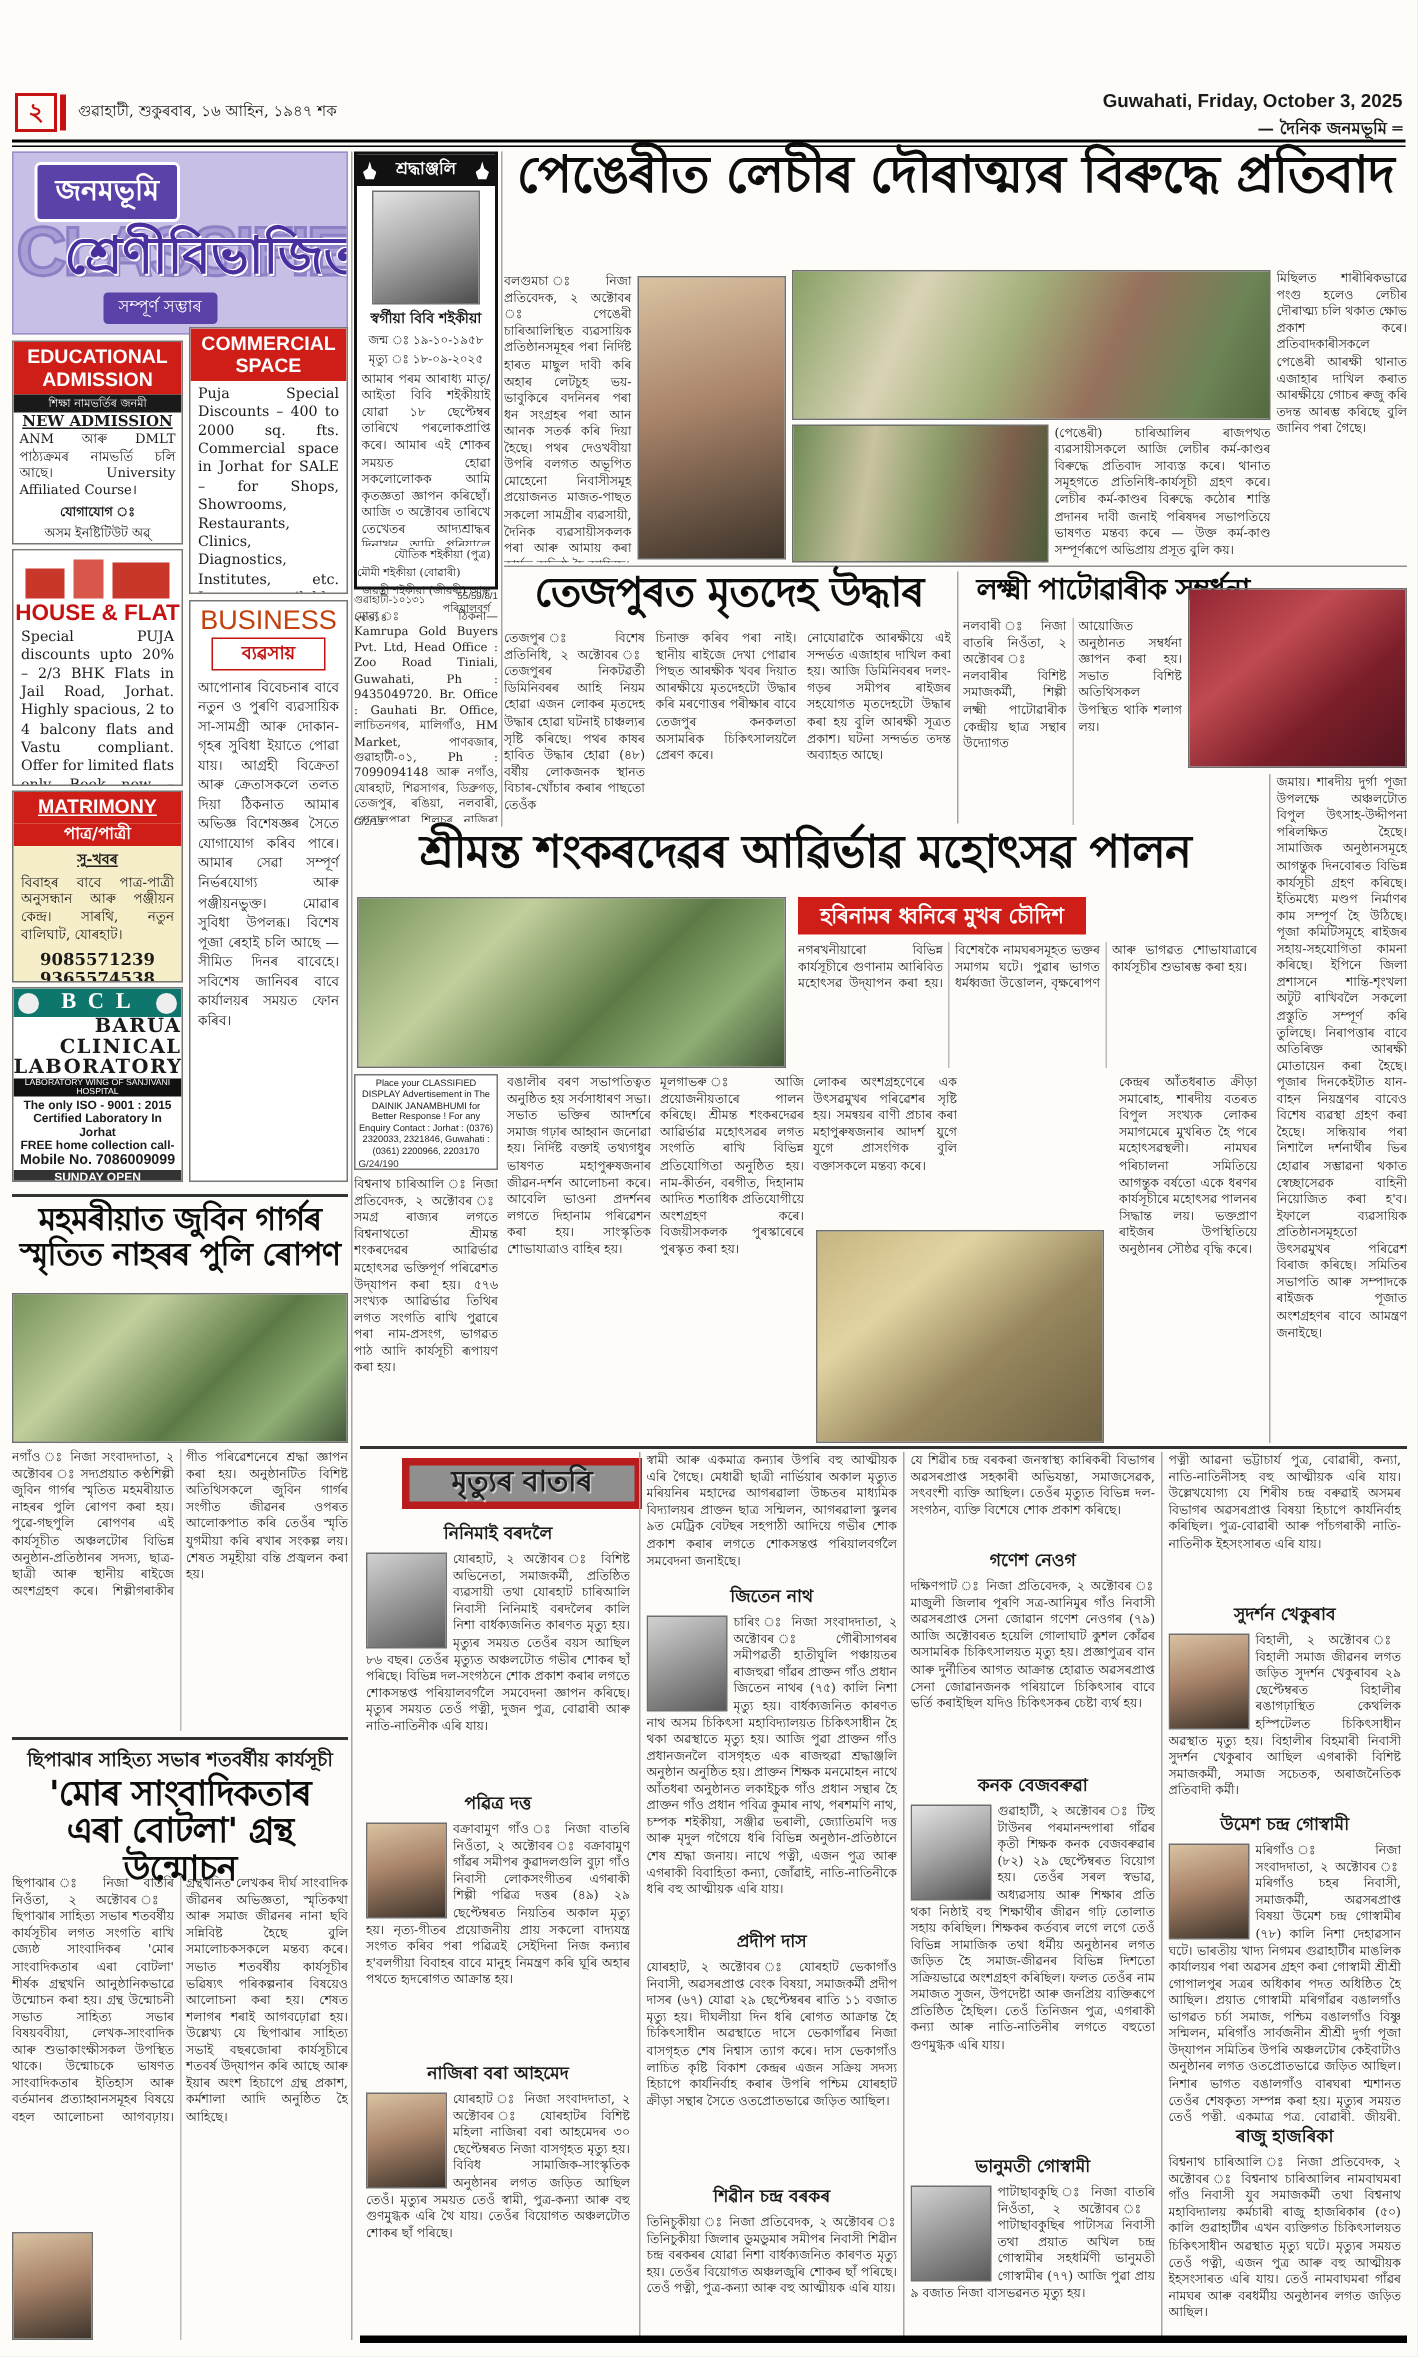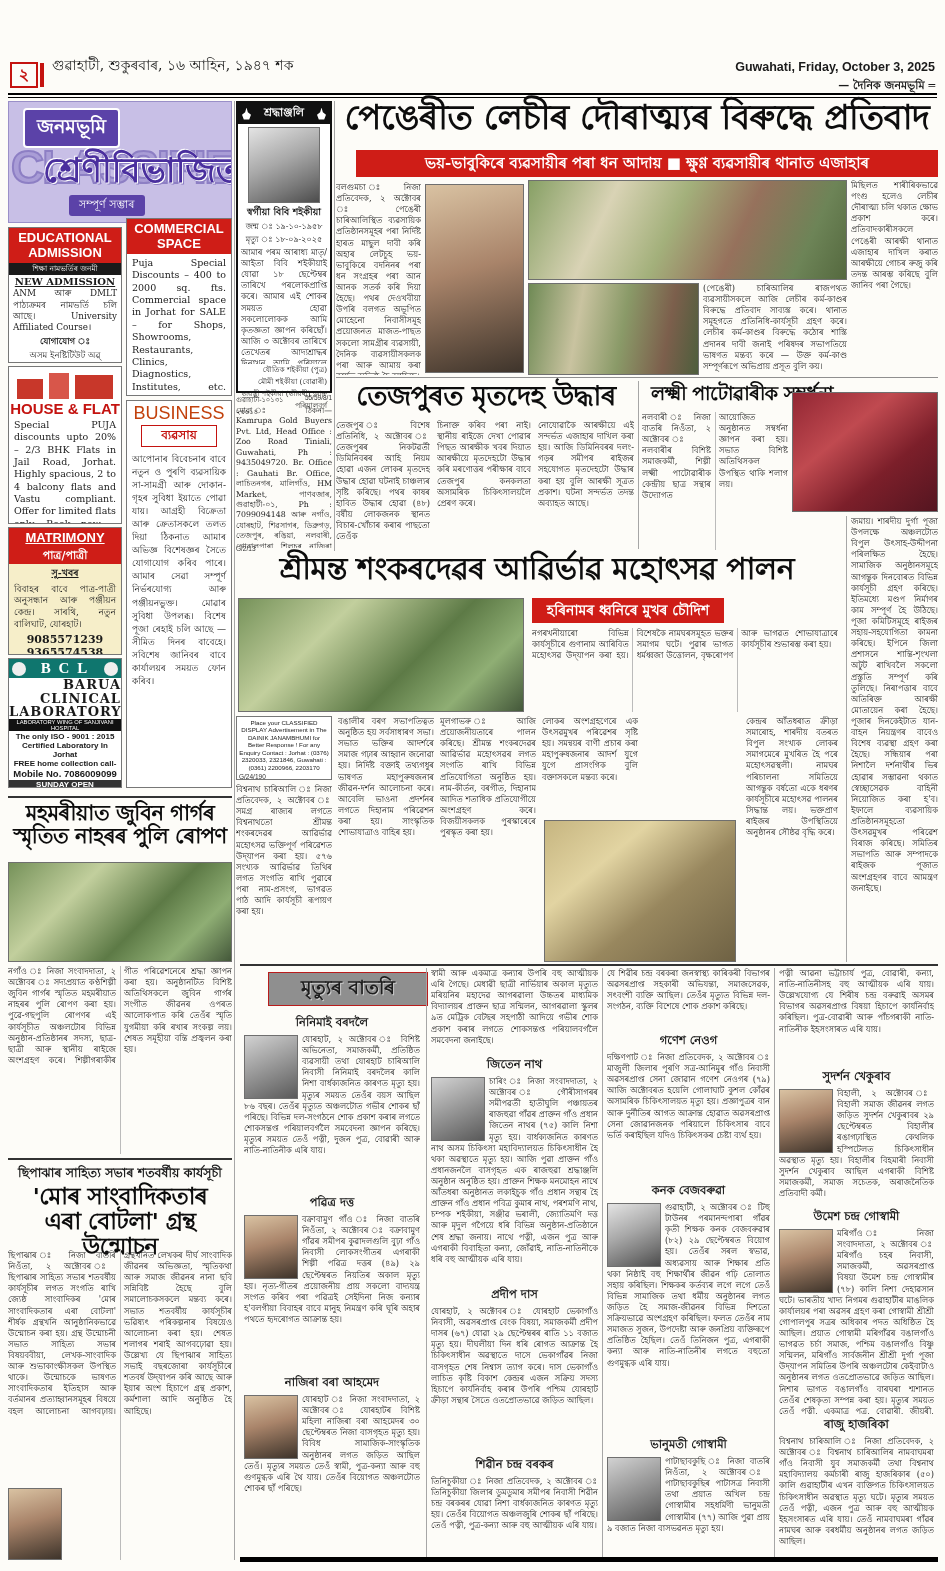--- a/index.html
+++ b/index.html
@@ -49,21 +49,21 @@
 </style>
 </head>
 <body>
 
 <div id="canvas">
 
   <div class="abs" style="left:10px;top:62px;width:28px;height:26px;border:2px solid #c41310;color:#c41310;font-weight:bold;font-size:16px;display:flex;align-items:center;justify-content:center">
       <span>২</span>
     </div>
   <div class="abs" style="left:40px;top:63px;width:4px;height:24px;background:#c41310"></div>
-  <div class="abs" style="left:52px;top:54px;font-size:14px">গুৱাহাটী, শুকুৰবাৰ, ১৬ আহিন, ১৯৪৭ শক</div>
+  <div class="abs" style="left:52px;top:66px;font-size:10px">গুৱাহাটী, শুকুৰবাৰ, ১৬ আহিন, ১৯৪৭ শক</div>
   <div class="abs sans" style="right:10px;top:60px;width:300px;text-align:right;font-weight:bold;font-size:12.5px">Guwahati, Friday, October 3, 2025</div>
   <div class="abs" style="right:10px;top:77px;width:300px;text-align:right;font-weight:bold;font-size:11px">—&nbsp;<span>দৈনিক জনমভূমি</span>&nbsp;═</div>
   <div class="abs rule2" style="left:8px;top:93px;width:929px"></div>
   <div class="abs rule2b" style="left:8px;top:97px;width:929px"></div>
 
   <div id="clogo" class="abs" style="left:8px;top:101px;width:224px;height:122px">
     <div class="ghost">CLASSIFIEDS</div>
     <div class="brand">জনমভূমি</div>
     <div class="ttl">শ্ৰেণীবিভাজিত</div>
     <div class="tag">সম্পূৰ্ণ সম্ভাৰ</div>
@@ -143,33 +143,32 @@
       <span class="lamp"></span>
       <span>শ্ৰদ্ধাঞ্জলি</span>
       <span class="lamp"></span>
     </div>
     <div class="photo ph-bw" style="width:72px;height:76px;margin:3px auto 2px"></div>
     <div style="text-align:center;font-weight:bold;font-size:9.5px">স্বৰ্গীয়া বিবি শইকীয়া</div>
     <div style="text-align:center;font-size:8px">জন্ম ঃ ১৯-১০-১৯৫৮</div>
     <div style="text-align:center;font-size:8px">মৃত্যু ঃ ১৮-০৯-২০২৫</div>
     <div class="bt" style="padding:1px 3px;height:118px">আমাৰ পৰম আৰাধ্য মাতৃ/আইতা বিবি শইকীয়াই যোৱা ১৮ ছেপ্টেম্বৰ তাৰিখে পৰলোকপ্ৰাপ্তি কৰে। আমাৰ এই শোকৰ সময়ত হোৱা সকলোলোকক আমি কৃতজ্ঞতা জ্ঞাপন কৰিছোঁ। আজি ৩ অক্টোবৰ তাৰিখে তেখেতৰ আদ্যশ্ৰাদ্ধৰ দিনাখন আমি পৰিয়ালে অশ্ৰুসিক্ত নয়নেৰে সুঁৱৰিছোঁ।</div>
     <div style="font-size:7.3px;text-align:right;padding-right:3px">যৌতিক শইকীয়া (পুত্ৰ)</div>
-    <div style="font-size:7.3px;text-align:right;padding-right:3px">মৌমী শইকীয়া (বোৱাৰী)</div>
+    <div style="font-size:7.3px;text-align:left;padding-right:3px">মৌমী শইকীয়া (বোৱাৰী)</div>
     <div style="font-size:7.3px;text-align:right;padding-right:3px">জয়ন্তী শইকীয়া (জীয়ৰী) আৰু পৰিয়ালবৰ্গ</div>
   </div>
   <div class="abs" style="left:236px;top:394px;width:96px;font-size:6.8px;display:flex;justify-content:space-between">
     <span>গুৱাহাটী-১০১৩১ ২৫৬১৪</span>
     <span class="ad-code">55/59/8/1</span>
   </div>
 
   <div class="abs bt" style="left:236px;top:406px;width:96px;height:142px;font-size:7.8px">মোবা ঃ ঠিকনা— Kamrupa Gold Buyers Pvt. Ltd, Head Office : Zoo Road Tiniali, Guwahati, Ph : 9435049720. Br. Office : Gauhati Br. Office, লাচিতনগৰ, মালিগাঁও, HM Market, পাণবজাৰ, গুৱাহাটী-০১, Ph : 7099094148 আৰু নগাঁও, যোৰহাট, শিৱসাগৰ, ডিব্ৰুগড়, তেজপুৰ, ৰঙিয়া, নলবাৰী, গোৱালপাৰা, শিলচৰ, নাজিৰা (শিমলুগুৰি), আমিনগাঁও (জালুকবাৰী), হাফলং (হাইলাকান্দি)।</div>
   <div class="abs ad-code" style="left:236px;top:545px">G/2/13</div>
 
   <div class="abs hl" style="left:336px;top:99px;width:602px;font-size:34px">পেঙেৰীত লেচীৰ দৌৰাত্ম্যৰ বিৰুদ্ধে প্ৰতিবাদ</div>
-  <div class="abs redbar" style="left:356px;top:150px;width:582px;height:27px;font-size:15px">ভয়-ভাবুকিৰে ব্যৱসায়ীৰ পৰা ধন আদায় ■ ক্ষুণ্ণ ব্যৱসায়ীৰ থানাত এজাহাৰ</div>
   <div class="abs bt" style="left:336px;top:182px;width:85px;height:193px">বলগুমচা ঃ নিজা প্ৰতিবেদক, ২ অক্টোবৰ ঃ পেঙেৰী চাৰিআলিস্থিত ব্যৱসায়িক প্ৰতিষ্ঠানসমূহৰ পৰা নিৰ্দিষ্ট হাৰত মাছুল দাবী কৰি অহাৰ লেটচুহ ভয়-ভাবুকিৰে বদনিনৰ পৰা ধন সংগ্ৰহৰ পৰা আন আনক সতৰ্ক কৰি দিয়া হৈছে। পথৰ দেওখবীয়া উপৰি বলগত অভূপিত মোহেনো নিবাসীসমূহ প্ৰয়োজনত মাজত-পাছত সকলো সামগ্ৰীৰ ব্যৱসায়ী, দৈনিক ব্যৱসায়ীসকলক পৰা আৰু আমায় কৰা কাৰ্যত অতিষ্ঠ হৈ আহিছে।</div>
   <div class="abs photo ph-man" style="left:425px;top:184px;width:99px;height:189px"></div>
   <div class="abs photo ph-crowd" style="left:528px;top:180px;width:319px;height:100px"></div>
   <div class="abs bt" style="left:851px;top:180px;width:87px;height:195px">মিছিলত শাৰীৰিকভাৱে পংগু হলেও লেচীৰ দৌৰাত্ম্য চলি থকাত ক্ষোভ প্ৰকাশ কৰে। প্ৰতিবাদকাৰীসকলে পেঙেৰী আৰক্ষী থানাত এজাহাৰ দাখিল কৰাত আৰক্ষীয়ে গোচৰ ৰুজু কৰি তদন্ত আৰম্ভ কৰিছে বুলি জানিব পৰা গৈছে।</div>
   <div class="abs photo ph-crowd2" style="left:528px;top:283px;width:171px;height:92px"></div>
   <div class="abs bt" style="left:703px;top:283px;width:144px;height:92px">(পেঙেৰী) চাৰিআলিৰ ৰাজপথত ব্যৱসায়ীসকলে আজি লেচীৰ কৰ্ম-কাণ্ডৰ বিৰুদ্ধে প্ৰতিবাদ সাব্যস্ত কৰে। থানাত সমূহগতে প্ৰতিনিধি-কাৰ্যসূচী গ্ৰহণ কৰে। লেচীৰ কৰ্ম-কাণ্ডৰ বিৰুদ্ধে কঠোৰ শাস্তি প্ৰদানৰ দাবী জনাই পৰিষদৰ সভাপতিয়ে ভাষণত মন্তব্য কৰে — উক্ত কৰ্ম-কাণ্ড সম্পূৰ্ণৰূপে অভিপ্ৰায় প্ৰসূত বুলি কয়।</div>
   <div class="abs bt" style="left:336px;top:377px;width:0;height:0"></div>
 
   <div class="abs hrule" style="left:336px;top:377px;width:602px"></div>
   <div class="abs hl" style="left:336px;top:381px;width:300px;font-size:27px">তেজপুৰত মৃতদেহ উদ্ধাৰ</div>
@@ -214,21 +213,21 @@
   </div>
   <div class="abs bt c2" style="left:8px;top:1250px;width:224px;height:310px">ছিপাঝাৰ ঃ নিজা বাতৰি নিওঁতা, ২ অক্টোবৰ ঃ ছিপাঝাৰ সাহিত্য সভাৰ শতবৰ্ষীয় কাৰ্যসূচীৰ লগত সংগতি ৰাখি জ্যেষ্ঠ সাংবাদিকৰ 'মোৰ সাংবাদিকতাৰ এৰা বোটলা' শীৰ্ষক গ্ৰন্থখনি আনুষ্ঠানিকভাৱে উন্মোচন কৰা হয়। গ্ৰন্থ উন্মোচনী সভাত সাহিত্য সভাৰ বিষয়ববীয়া, লেখক-সাংবাদিক আৰু শুভাকাংক্ষীসকল উপস্থিত থাকে। উন্মোচকে ভাষণত সাংবাদিকতাৰ ইতিহাস আৰু বৰ্তমানৰ প্ৰত্যাহ্বানসমূহৰ বিষয়ে বহল আলোচনা আগবঢ়ায়। গ্ৰন্থখনিত লেখকৰ দীৰ্ঘ সাংবাদিক জীৱনৰ অভিজ্ঞতা, স্মৃতিকথা আৰু সমাজ জীৱনৰ নানা ছবি সন্নিবিষ্ট হৈছে বুলি সমালোচকসকলে মন্তব্য কৰে। সভাত শতবৰ্ষীয় কাৰ্যসূচীৰ ভৱিষ্যৎ পৰিকল্পনাৰ বিষয়েও আলোচনা কৰা হয়। শেষত শলাগৰ শৰাই আগবঢ়োৱা হয়। উল্লেখ্য যে ছিপাঝাৰ সাহিত্য সভাই বছৰজোৰা কাৰ্যসূচীৰে শতবৰ্ষ উদ্‌যাপন কৰি আছে আৰু ইয়াৰ অংশ হিচাপে গ্ৰন্থ প্ৰকাশ, কৰ্মশালা আদি অনুষ্ঠিত হৈ আহিছে।</div>
   <div class="abs photo ph-man" style="left:8px;top:1488px;width:54px;height:72px"></div>
 
   <div class="abs vrule" style="left:234px;top:101px;height:1459px"></div>
   <div class="abs vrule" style="left:334px;top:101px;height:450px"></div>
   <div class="abs vrule" style="left:638px;top:381px;height:168px"></div>
   <div class="abs vrule" style="left:846px;top:516px;height:446px"></div>
 
   <div class="abs hrule" style="left:240px;top:964px;width:698px;border-top-width:2px;border-top-color:#333"></div>
-  <div class="abs" style="left:268px;top:972px;width:160px;height:34px;background:#8f8f8f;border:1px solid #b91c1c;color:#1e1e1e;font-weight:bold;font-size:19px;display:flex;align-items:center;justify-content:center;text-shadow:1px 1px 0 #ccc">মৃত্যুৰ বাতৰি</div>
+  <div class="abs" style="left:268px;top:972px;width:160px;height:34px;background:#8f8f8f;border:5px solid #b91c1c;color:#1e1e1e;font-weight:bold;font-size:19px;display:flex;align-items:center;justify-content:center;text-shadow:1px 1px 0 #ccc">মৃত্যুৰ বাতৰি</div>
 
   <div class="obit-col" style="left:240px;top:1012px;width:184px;height:548px">
     <div class="obit-name">নিনিমাই বৰদলৈ</div>
     <div class="bt" style="height:158px"><span class="obit-ph photo ph-bw2" style="float:left"></span><span>যোৰহাট, ২ অক্টোবৰ ঃ বিশিষ্ট অভিনেতা, সমাজকৰ্মী, প্ৰতিষ্ঠিত ব্যৱসায়ী তথা যোৰহাট চাৰিআলি নিবাসী নিনিমাই বৰদলৈৰ কালি নিশা বাৰ্ধক্যজনিত কাৰণত মৃত্যু হয়। মৃত্যুৰ সময়ত তেওঁৰ বয়স আছিল ৮৬ বছৰ। তেওঁৰ মৃত্যুত অঞ্চলটোত গভীৰ শোকৰ ছাঁ পৰিছে। বিভিন্ন দল-সংগঠনে শোক প্ৰকাশ কৰাৰ লগতে শোকসন্তপ্ত পৰিয়ালবৰ্গলৈ সমবেদনা জ্ঞাপন কৰিছে। মৃত্যুৰ সময়ত তেওঁ পত্নী, দুজন পুত্ৰ, বোৱাৰী আৰু নাতি-নাতিনীক এৰি যায়।</span></div>
     <div class="obit-name">পৱিত্ৰ দত্ত</div>
     <div class="bt" style="height:158px"><span class="obit-ph photo ph-man" style="float:left"></span><span>বক্ৰাবামুণ গাঁও ঃ নিজা বাতৰি নিওঁতা, ২ অক্টোবৰ ঃ বক্ৰাবামুণ গাঁৱৰ সমীপৰ কুৱাদলগুলি বুঢ়া গাঁও নিবাসী লোকসংগীতৰ এগৰাকী শিল্পী পৱিত্ৰ দত্তৰ (৪৯) ২৯ ছেপ্টেম্বৰত নিয়তিৰ অকাল মৃত্যু হয়। নৃত্য-গীতৰ প্ৰয়োজনীয় প্ৰায় সকলো বাদ্যযন্ত্ৰ সংগত কৰিব পৰা পৱিত্ৰই সেইদিনা নিজ কন্যাৰ হ'বলগীয়া বিবাহৰ বাবে মানুহ নিমন্ত্ৰণ কৰি ঘূৰি অহাৰ পথতে হৃদৰোগত আক্ৰান্ত হয়।</span></div>
     <div class="obit-name">নাজিৰা বৰা আহমেদ</div>
     <div class="bt" style="height:170px"><span class="obit-ph photo ph-man" style="float:left"></span><span>যোৰহাট ঃ নিজা সংবাদদাতা, ২ অক্টোবৰ ঃ যোৰহাটৰ বিশিষ্ট মহিলা নাজিৰা বৰা আহমেদৰ ৩০ ছেপ্টেম্বৰত নিজা বাসগৃহত মৃত্যু হয়। বিবিধ সামাজিক-সাংস্কৃতিক অনুষ্ঠানৰ লগত জড়িত আছিল তেওঁ। মৃত্যুৰ সময়ত তেওঁ স্বামী, পুত্ৰ-কন্যা আৰু বহু গুণমুগ্ধক এৰি থৈ যায়। তেওঁৰ বিয়োগত অঞ্চলটোত শোকৰ ছাঁ পৰিছে।</span></div>
   </div>
 

